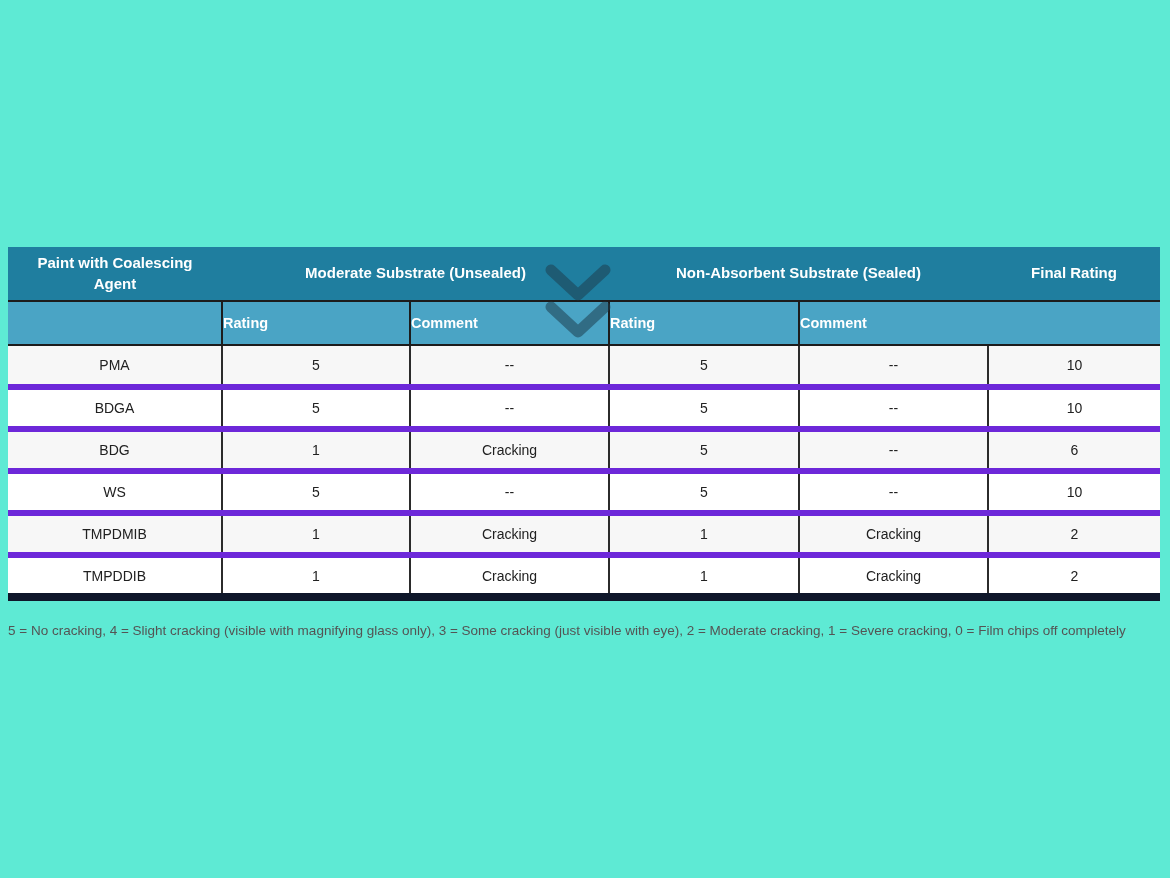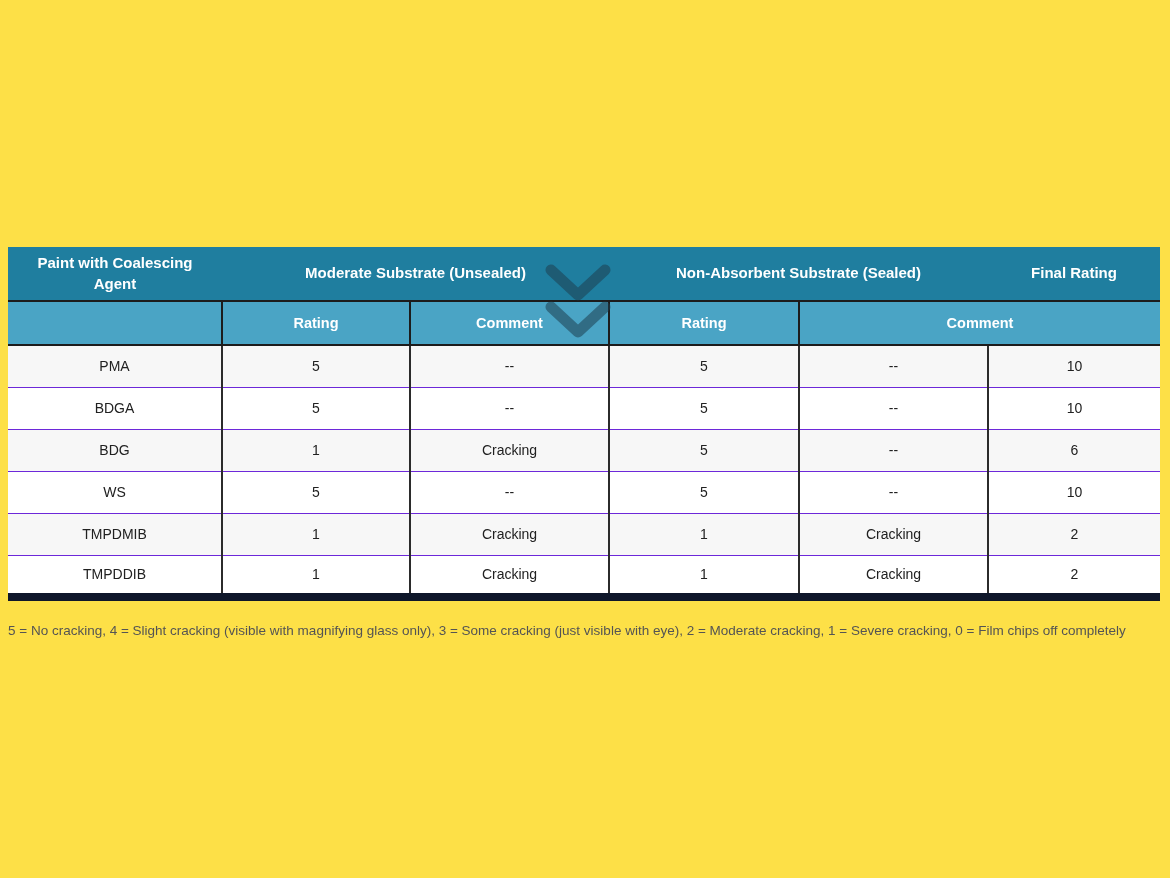--- a/index.html
+++ b/index.html
@@ -1,41 +1,41 @@
 <!DOCTYPE html>
 <html><head>
 <meta charset="utf-8">
 <style>
   * { margin: 0; padding: 0; box-sizing: border-box; }
   html, body { width: 1170px; height: 878px; background: #ffffff;
     font-family: "Liberation Sans", "DejaVu Sans", sans-serif; }
-  .page { position: relative; width: 1170px; height: 878px; background: #fde047; overflow: hidden; }
+  .page { position: relative; width: 1170px; height: 878px; background: #5eead4; overflow: hidden; }
 
   .table-wrap { position: absolute; left: 8px; top: 247px; width: 1152px; }
 
   table { border-collapse: collapse; width: 1152px; table-layout: fixed; }
 
   
   tr.hdr1 td {
     background: #1f7e9f; color: #ffffff; font-weight: bold; font-size: 15px;
     text-align: center; vertical-align: middle; height: 54px; line-height: 1.35;
     padding: 4px 18px; border-bottom: 2px solid #1c1c1c;
   }
   
   tr.hdr2 td {
     background: #4aa4c5; color: #ffffff; font-weight: bold; font-size: 14.5px;
-    text-align: center; vertical-align: middle; height: 44px;
+    text-align: left; vertical-align: middle; height: 44px;
     border-bottom: 2px solid #1c1c1c;
   }
   tr.hdr2 td + td { border-left: 2px solid #1c1c1c; }
 
   
   tr.data td {
     font-size: 14px; color: #212121; text-align: center; vertical-align: middle;
-    height: 42px; border-bottom: 1px solid #6d28d9; background: #ffffff;
+    height: 42px; border-bottom: 6px solid #6d28d9; background: #ffffff;
   }
   tr.data td + td { border-left: 2px solid #2b2b2b; }
   tr.data.odd td { background: #f7f7f7; }
   tr.data:last-child td { border-bottom: 8px solid #0f172a; }
 
   .footnote {
     position: absolute; left: 8px; top: 622px; width: 1152px;
     font-size: 13.5px; color: #545454; line-height: 1.3;
   }
 

